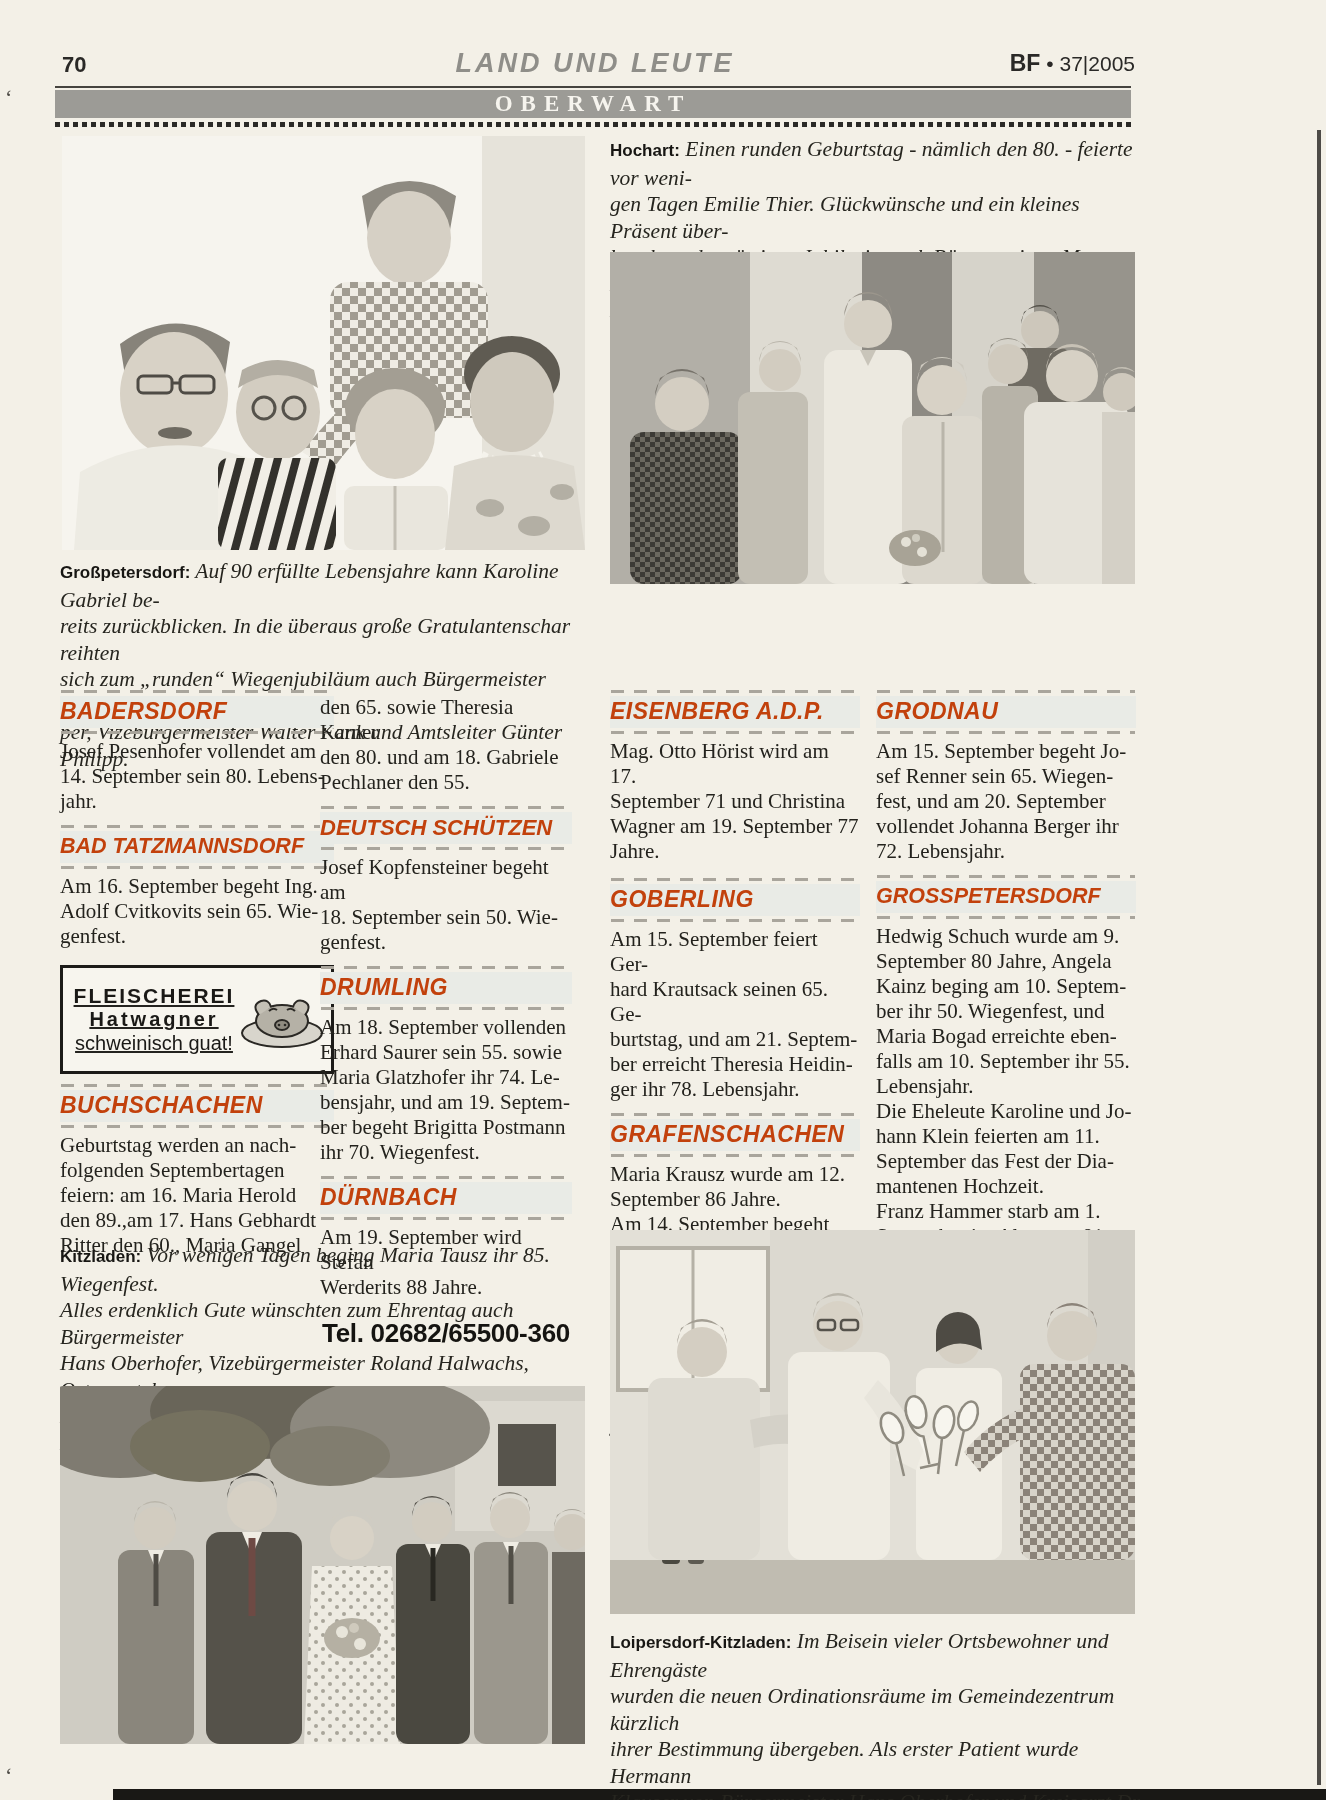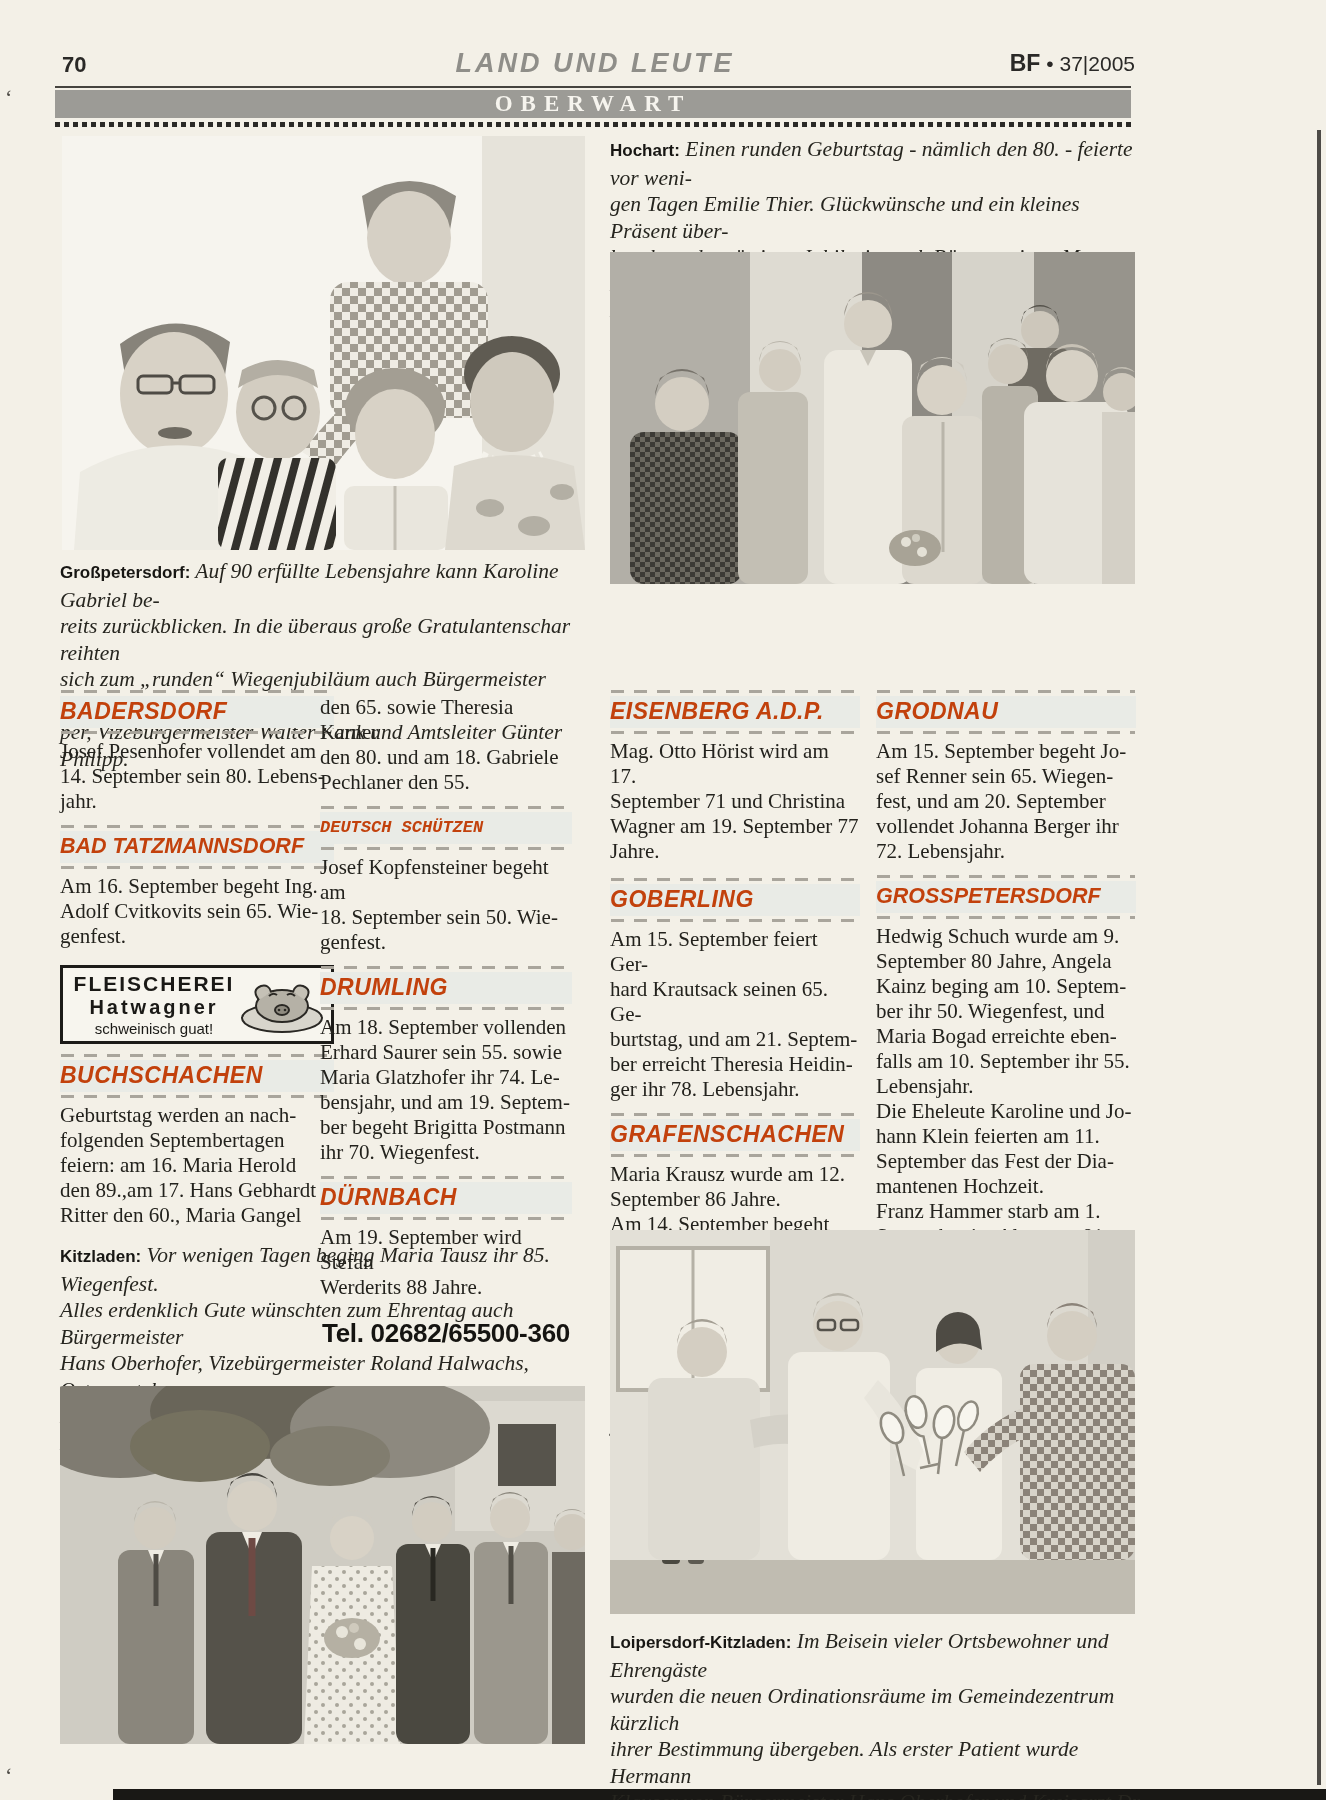--- a/index.html
+++ b/index.html
@@ -25,25 +25,25 @@
   
   .col{position:absolute;}
   .body-p{font:400 21px/25px "Liberation Serif",serif;white-space:pre-line;margin:5px 0 11px;color:#23221d;}
   .sec{margin:4px 0 2px;}
   .dash{height:3px;margin:3px 1px;background:repeating-linear-gradient(90deg,#a9a59c 0 13px,rgba(0,0,0,0) 13px 23px);}
   .sec .bar{background:#e9ebe6;text-align:left;padding:2px 0 3px;
             font:italic 700 23px/27px "Liberation Sans",sans-serif;color:#c2410c;letter-spacing:0.5px;}
   .tel{font:700 26px "Liberation Sans",sans-serif;color:#151411;text-align:center;margin-top:18px;letter-spacing:-0.3px;}
   
   .adbox{border:3px solid #1c1b18;background:#f7f5ee;display:flex;align-items:center;
-         padding:4px 6px;box-sizing:border-box;margin:16px 0 10px;}
+         padding:16px 6px;box-sizing:border-box;margin:16px 0 10px;text-decoration:underline;}
   .adtxt{flex:1;text-align:center;font-family:"Liberation Sans",sans-serif;color:#1a1916;}
   .ad1{font-weight:700;font-size:21px;letter-spacing:2px;}
   .ad2{font-weight:700;font-size:20px;letter-spacing:3px;}
-  .ad3{font-size:15px;margin-top:1px;}
+  .ad3{font-size:20px;margin-top:1px;}
   .edge{background:#2f2e2a;opacity:.85;}
   .botbar{background:#191815;}
   .scanmark{font:22px "Liberation Serif",serif;color:#4a4843;}
 </style>
 </head>
 <body>
 
 <div id="page">
 
   <div class="abs pgnum" style="left:62px;top:52px;">70</div>
@@ -226,21 +226,21 @@
 den 89.,am 17. Hans Gebhardt
 Ritter den 60., Maria Gangel</p>
   </div>
 
   <div class="col" style="left:320px;top:686px;width:252px;">
     <p class="body-p" style="margin-top:9px;">den 65. sowie Theresia Karner
 den 80. und am 18. Gabriele
 Pechlaner den 55.</p>
     <div class="sec">
       <div class="dash"></div>
-      <div class="bar" style="font-size:17px;letter-spacing:0;font-family:Liberation Mono, monospace;">DEUTSCH SCHÜTZEN</div>
+      <div class="bar" style="font-size:22px;letter-spacing:0;">DEUTSCH SCHÜTZEN</div>
       <div class="dash"></div>
     </div>
     <p class="body-p">Josef Kopfensteiner begeht am
 18. September sein 50. Wie-
 genfest.</p>
     <div class="sec">
       <div class="dash"></div>
       <div class="bar">DRUMLING</div>
       <div class="dash"></div>
     </div>

